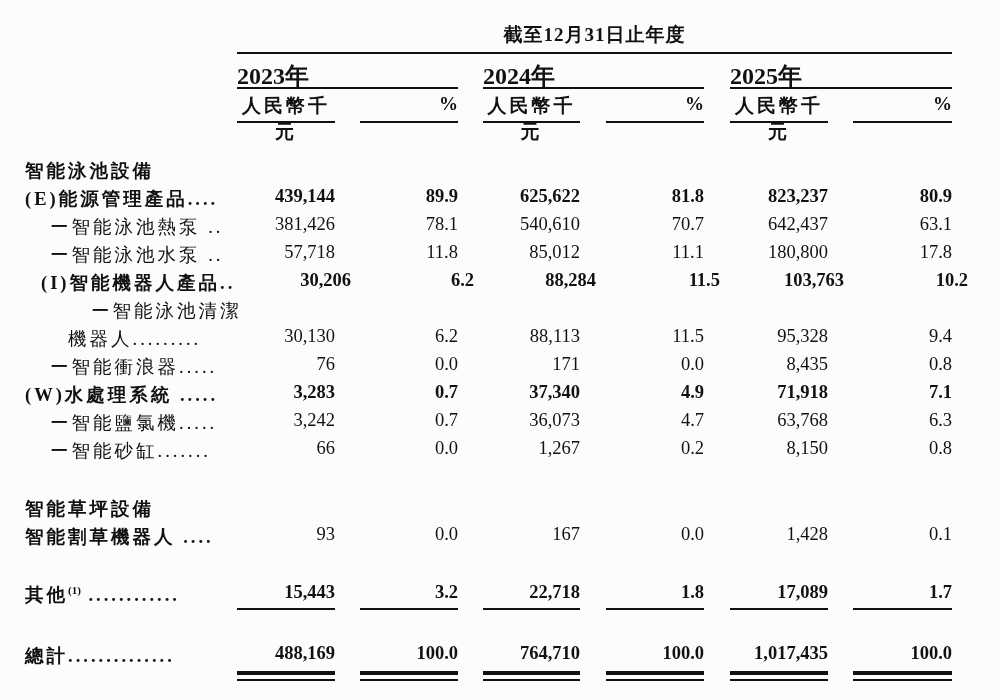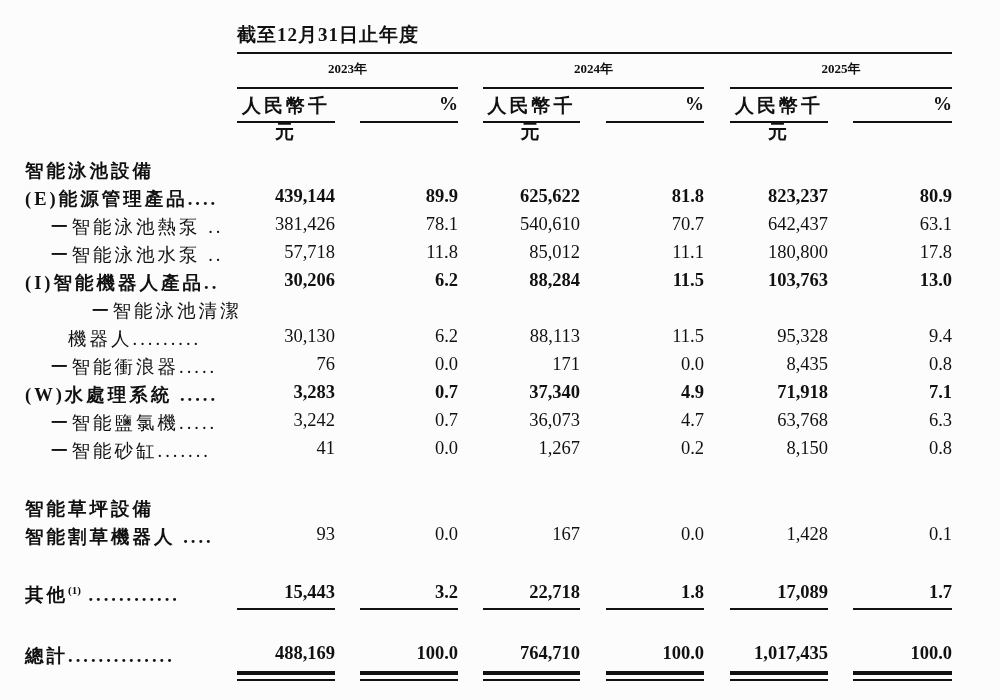--- a/index.html
+++ b/index.html
@@ -1,23 +1,23 @@
 <!DOCTYPE html>
 <html><head>
 <meta charset="utf-8">
 <style>
   html, body { margin: 0; padding: 0; }
   body {
     width: 1000px; height: 700px; background: #fcfcfc; position: relative; overflow: hidden;
     font-family: "Liberation Serif", "DejaVu Serif", serif; color: #111;
   }
   .abs { position: absolute; }
-  .hdr-title { top: 22px; left: 237px; width: 715px; text-align: left; font-size: 19px; font-weight: bold; letter-spacing: 1px; }
+  .hdr-title { top: 22px; left: 237px; width: 715px; text-align: center; font-size: 19px; font-weight: bold; letter-spacing: 1px; }
   .rule { position: absolute; background: #111; height: 2px; }
-  .year { top: 60px; font-size: 13px; font-weight: bold; text-align: center; }
+  .year { top: 60px; font-size: 24px; font-weight: bold; text-align: left; }
   .unit { top: 93px; font-size: 19px; font-weight: bold; }
   .unit.left { text-align: center; letter-spacing: 3px; }
   .unit.right { text-align: right; }
   .row { position: absolute; left: 0; width: 932px; height: 28px; font-size: 18.5px; }
   .row .label { position: absolute; left: 25px; top: 0; white-space: nowrap; letter-spacing: 3px; }
   .row .label.indent { left: 50px; }
   .row .label.indent2 { left: 68px; }
   .row .dots { letter-spacing: 3px; }
   .row .cell { position: absolute; top: 0; text-align: right; }
   .bold { font-weight: bold; }
@@ -87,28 +87,28 @@
 <div class="row" style="top:242px;">
   <span class="label indent"><span>ー智能泳池水泵</span><span class="dots"> ..</span></span>
   <span class="cell c1">57,718</span>
   <span class="cell c2">11.8</span>
   <span class="cell c3">85,012</span>
   <span class="cell c4">11.1</span>
   <span class="cell c5">180,800</span>
   <span class="cell c6">17.8</span>
 </div>
 
-<div class="row bold" style="top:270px;">
+<div class="row bold" style="top:270px;margin-left:16px;">
   <span class="label"><span>(I)智能機器人產品</span><span class="dots">..</span></span>
   <span class="cell c1">30,206</span>
   <span class="cell c2">6.2</span>
   <span class="cell c3">88,284</span>
   <span class="cell c4">11.5</span>
   <span class="cell c5">103,763</span>
-  <span class="cell c6">13.0</span>
+  <span class="cell c6">10.2</span>
 </div>
 
 <div class="row" style="top:298px;margin-left:41px;">
   <span class="label indent">ー智能泳池清潔</span>
 </div>
 
 <div class="row" style="top:326px;">
   <span class="label indent2"><span>機器人</span><span class="dots">.........</span></span>
   <span class="cell c1">30,130</span>
   <span class="cell c2">6.2</span>
@@ -143,21 +143,21 @@
   <span class="cell c1">3,242</span>
   <span class="cell c2">0.7</span>
   <span class="cell c3">36,073</span>
   <span class="cell c4">4.7</span>
   <span class="cell c5">63,768</span>
   <span class="cell c6">6.3</span>
 </div>
 
 <div class="row" style="top:438px;">
   <span class="label indent"><span>ー智能砂缸</span><span class="dots">.......</span></span>
-  <span class="cell c1">41</span>
+  <span class="cell c1">66</span>
   <span class="cell c2">0.0</span>
   <span class="cell c3">1,267</span>
   <span class="cell c4">0.2</span>
   <span class="cell c5">8,150</span>
   <span class="cell c6">0.8</span>
 </div>
 
 <div class="row bold" style="top:496px;padding-left:12px;">
   <span class="label">智能草坪設備</span>
 </div>

